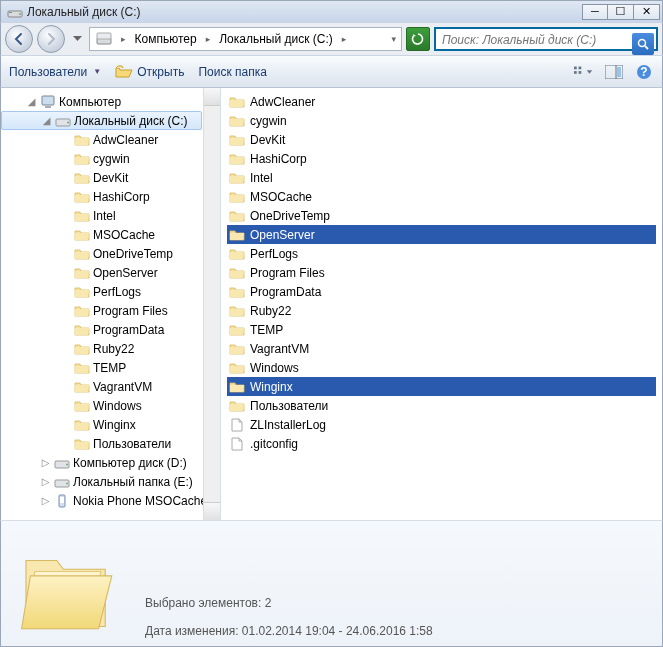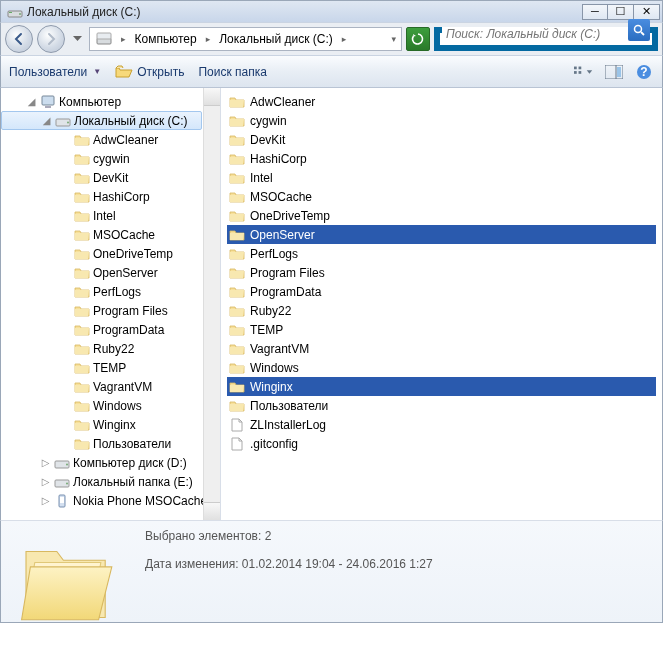--- a/index.html
+++ b/index.html
@@ -15,21 +15,21 @@
 
 
 .navbar { height: 34px; background: #eaeef3; border: 1px solid #9aa7b8; border-top: 1px solid #cad4e2; border-bottom: 1px solid #cad4e2; display: flex; align-items: center; padding: 2px 4px; gap: 4px; }
 .navbtn { width: 28px; height: 28px; border-radius: 50%; background: radial-gradient(circle at 40% 35%, #fdfefe, #d3dbe6 55%, #b9c4d4); border: 1px solid #8e9aac; display: flex; align-items: center; justify-content: center; }
 .navbtn svg { width: 14px; height: 14px; }
 .nav-split { width: 16px; height: 26px; display:flex; align-items:center; justify-content:center; }
 .breadcrumb { flex: 1; height: 24px; background: #fff; border: 1px solid #abb4c2; display: flex; align-items: center; padding: 0 2px; gap: 2px; }
 .bc-seg { display: flex; align-items:center; padding: 0 4px; height: 22px; gap: 3px; }
 .bc-arrow { color: #666; font-size: 9px; padding: 0 3px; }
 .refresh { width: 24px; height: 24px; background: linear-gradient(#3d9e3d,#2a7a2a); border:1px solid #276a27; display:flex;align-items:center;justify-content:center;border-radius:2px; }
-.searchbox { width: 224px; height: 24px; background:#fff; border:6px solid #0369a1; display:flex; align-items:flex-end; padding:4px 2px; }
+.searchbox { width: 224px; height: 24px; background:#fff; border:2px solid #0369a1; display:flex; align-items:flex-start; padding:4px 2px; }
 .searchbox input { border:none; outline:none; flex:1; font-style: italic; color:#777; padding-left:4px; font-size:12px; }
 .searchbtn { width:22px; height:22px; background: linear-gradient(#4a8de0,#2a6dc0); border-radius:2px; display:flex;align-items:center;justify-content:center; }
 
 
 .toolbar { height: 32px; background: linear-gradient(#fafcfe,#e8eef5,#dde5ef); border-left:1px solid #9aa7b8; border-right:1px solid #9aa7b8; border-bottom:1px solid #b9c4d4; display:flex; align-items:center; padding:0 8px; gap:14px; }
 .tb-item { display:flex; align-items:center; gap:4px; color:#1a3a6e; }
 .tb-arrow { font-size:8px; color:#547; margin-left:2px; }
 .toolbar-right { margin-left:auto; display:flex; gap:10px; align-items:center; }
 .tbr-icon { width:20px; height:18px; display:flex;align-items:center;justify-content:center; color:#456; }
 
@@ -44,21 +44,21 @@
 .tree-indent { display:inline-block; }
 .expander { width:11px; font-size:10px; color:#888; text-align:center; }
 
 .filelist { flex:1; background:#fff; padding: 4px 6px; overflow:hidden; }
 .fl-item { display:flex; align-items:center; height:19px; gap:5px; padding:0 2px; }
 .fl-item.selected { background:#2a5aae; color:#fff; }
 .fl-item.selected .fname { color:#fff; }
 .fname { color:#000; }
 
 
-.details { height: 103px; background: linear-gradient(#f5f8fc,#eef3f9); border:1px solid #9aa7b8; border-top:1px solid #d8dee8; display:flex; padding: 8px 14px; gap: 20px; align-items:flex-start; }
+.details { height: 127px; background: linear-gradient(#f5f8fc,#eef3f9); border:1px solid #9aa7b8; border-top:1px solid #d8dee8; display:flex; padding: 8px 14px; gap: 20px; align-items:flex-end; }
 .details-icon { width: 110px; height: 100px; }
 .details-text { flex:1; color:#555; }
 .details-title { margin-bottom: 14px; }
 
 
 .svg-folder { width:16px; height:14px; }
 .svg-folder-big { width:100%; height:100%; }
 </style>
 </head>
 <body>
@@ -520,15 +520,15 @@
       <defs>
           <linearGradient id="fg" x1="0" y1="0" x2="0" y2="1">
             <stop offset="0" stop-color="#fdf2c4"></stop>
             <stop offset="1" stop-color="#f2d878"></stop>
           </linearGradient>
         </defs>
     </svg>
   </div>
   <div class="details-text">
     <div class="details-title">Выбрано элементов: 2</div>
-    <div>Дата изменения: 01.02.2014 19:04 - 24.06.2016 1:27</div>
+    <div>Дата изменения: 01.02.2014 19:04 - 24.06.2016 1:58</div>
   </div>
 </div>
 
 </body></html>

